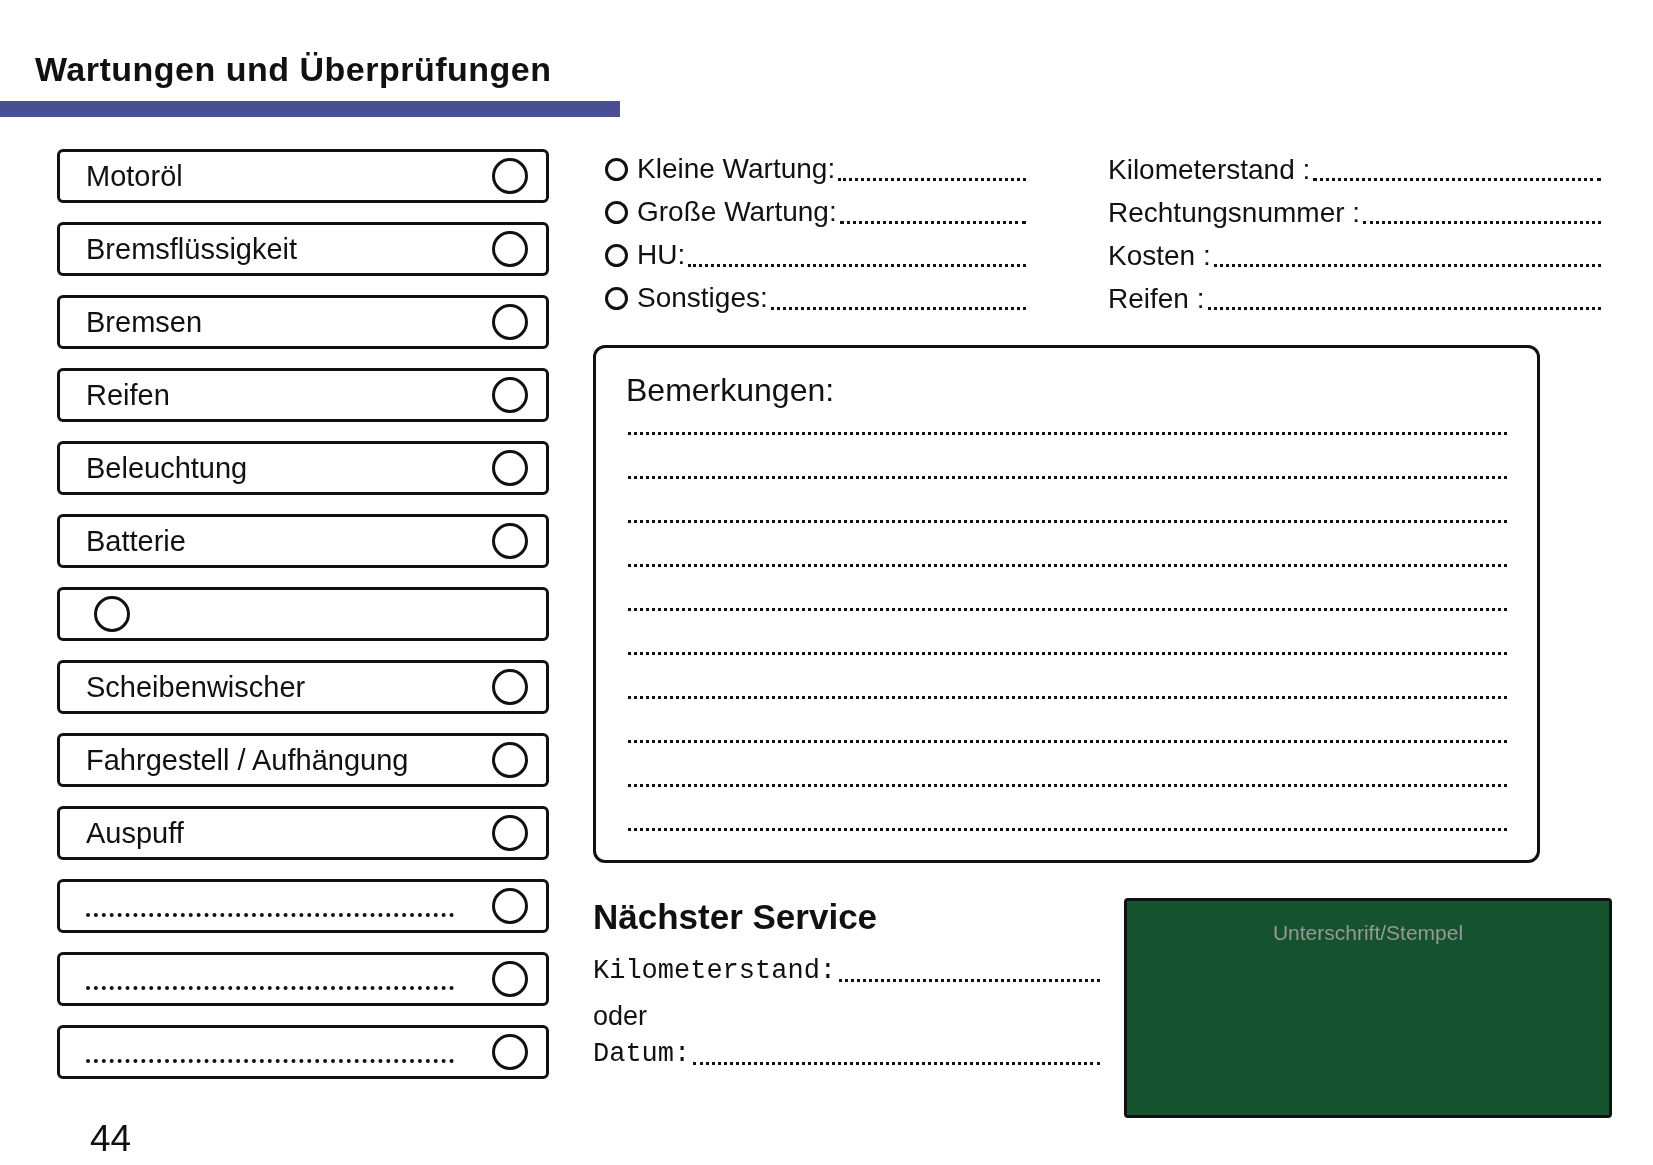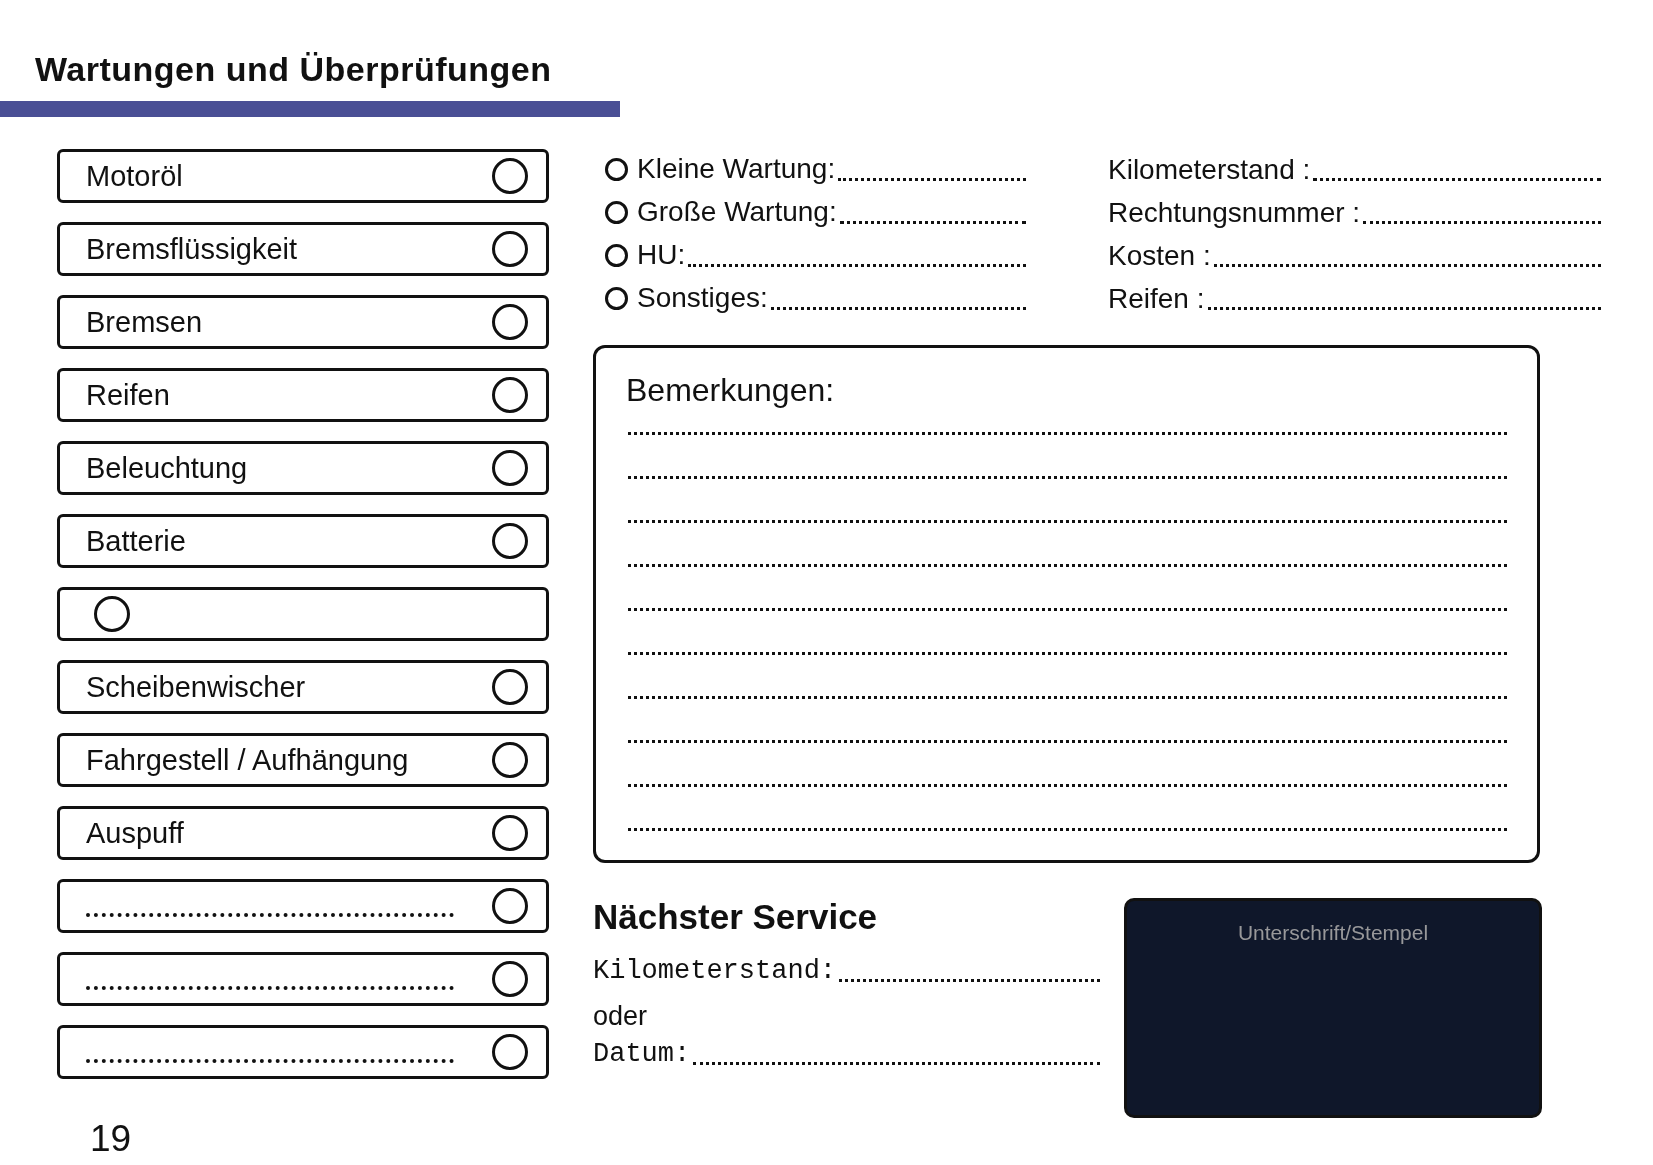--- a/index.html
+++ b/index.html
@@ -74,22 +74,22 @@
     font-size:35px; font-weight:bold;
   }
   .next-row {
     position:absolute; left:593px; width:507px; height:32px;
     display:flex; align-items:center;
   }
   .next-label { font-size:27px; white-space:nowrap;font-family:Liberation Mono, monospace; }
   .next-plain { position:absolute; left:593px; font-size:27px; }
   
   .sig-box {
-    position:absolute; left:1124px; top:898px; width:418px; height:220px;
-    border:3px solid #111; border-radius:10px; background:#0f172a;
+    position:absolute; left:1124px; top:898px; width:488px; height:220px;
+    border:3px solid #111; border-radius:4px; background:#14532d;
     text-align:center;
   }
   .sig-label {
     display:inline-block; margin-top:20px;
     font-size:21px; color:#98989a;
   }
   
   .page-num {
     position:absolute; left:90px; top:1118px; font-size:37px; color:#111;
   }
@@ -214,15 +214,15 @@
   <div class="next-plain" style="top:1001px">oder</div>
   <div class="next-row" style="top:1038px">
     <span class="next-label">Datum:</span>
     <span class="leader"></span>
   </div>
 
   <div class="sig-box">
     <span class="sig-label">Unterschrift/Stempel</span>
   </div>
 
-  <div class="page-num">19</div>
+  <div class="page-num">44</div>
 
 </div>
 
 </body></html>

